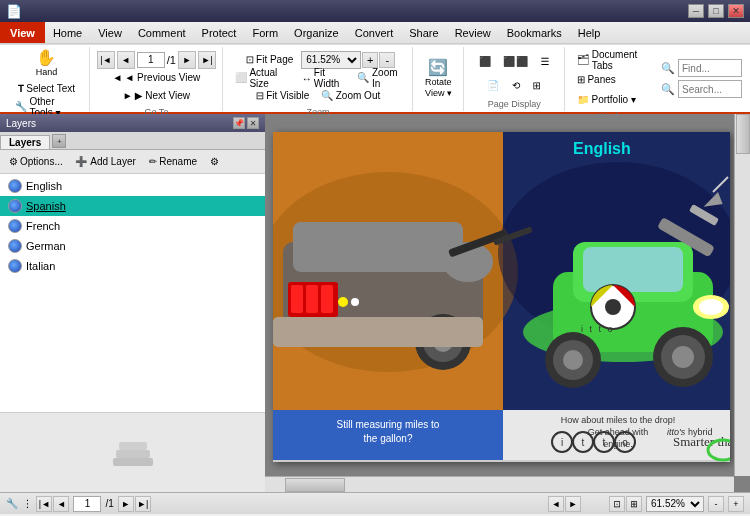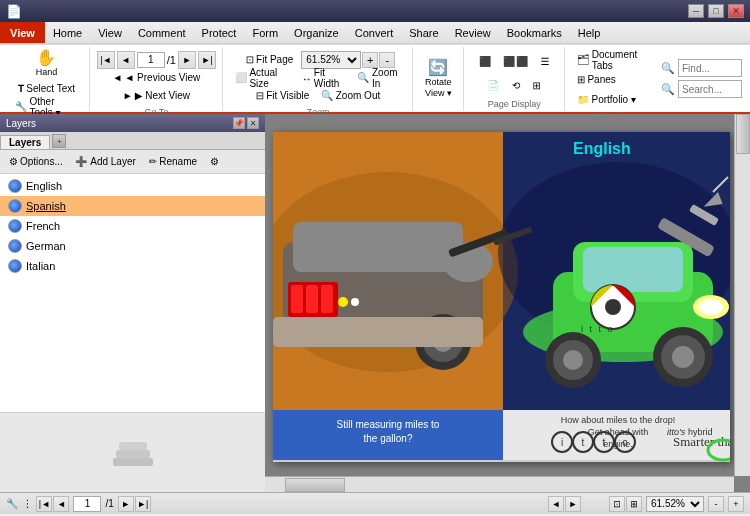--- a/index.html
+++ b/index.html
@@ -187,21 +187,21 @@
       padding: 2px 0;
     }
     .layer-item {
       display: flex;
       align-items: center;
       padding: 2px 4px 2px 8px;
       cursor: pointer;
       gap: 4px;
       height: 20px;
     }
-    .layer-item.selected { background: #fdba74; text-decoration: underline; }
+    .layer-item.selected { background: #14b8a6; text-decoration: underline; }
     .layer-eye {
       width: 14px;
       height: 14px;
       border-radius: 50%;
       border: 1px solid #999;
       background: radial-gradient(circle at 40% 40%, #6af, #24a);
       flex-shrink: 0;
     }
 
     .panel-bottom {

